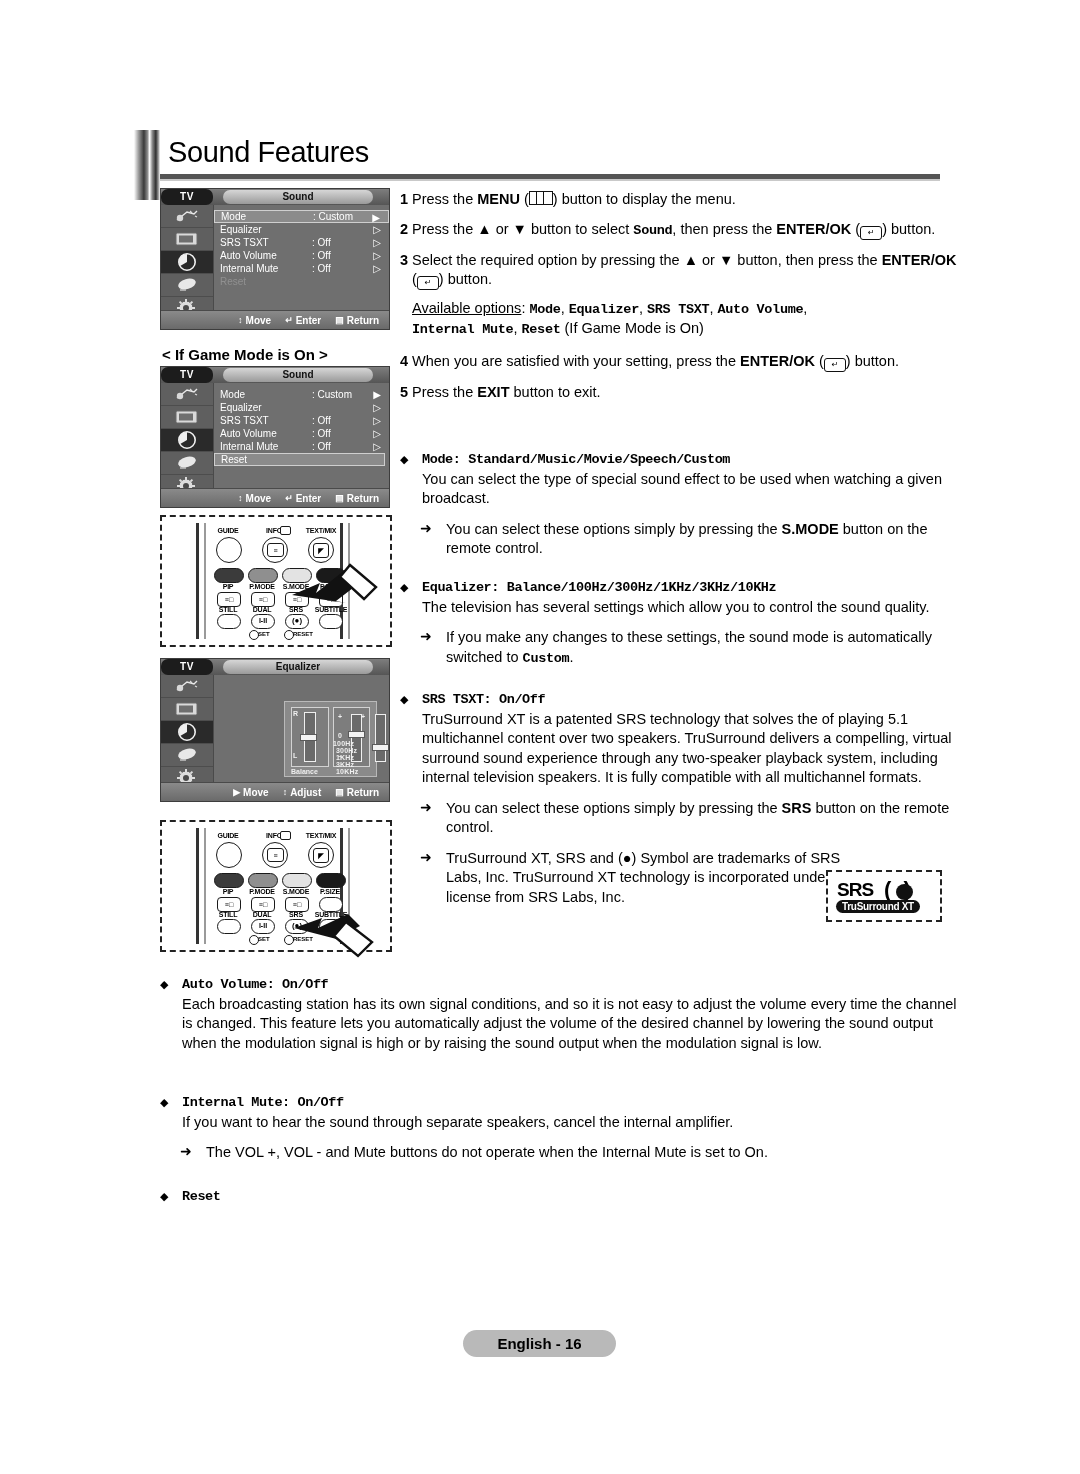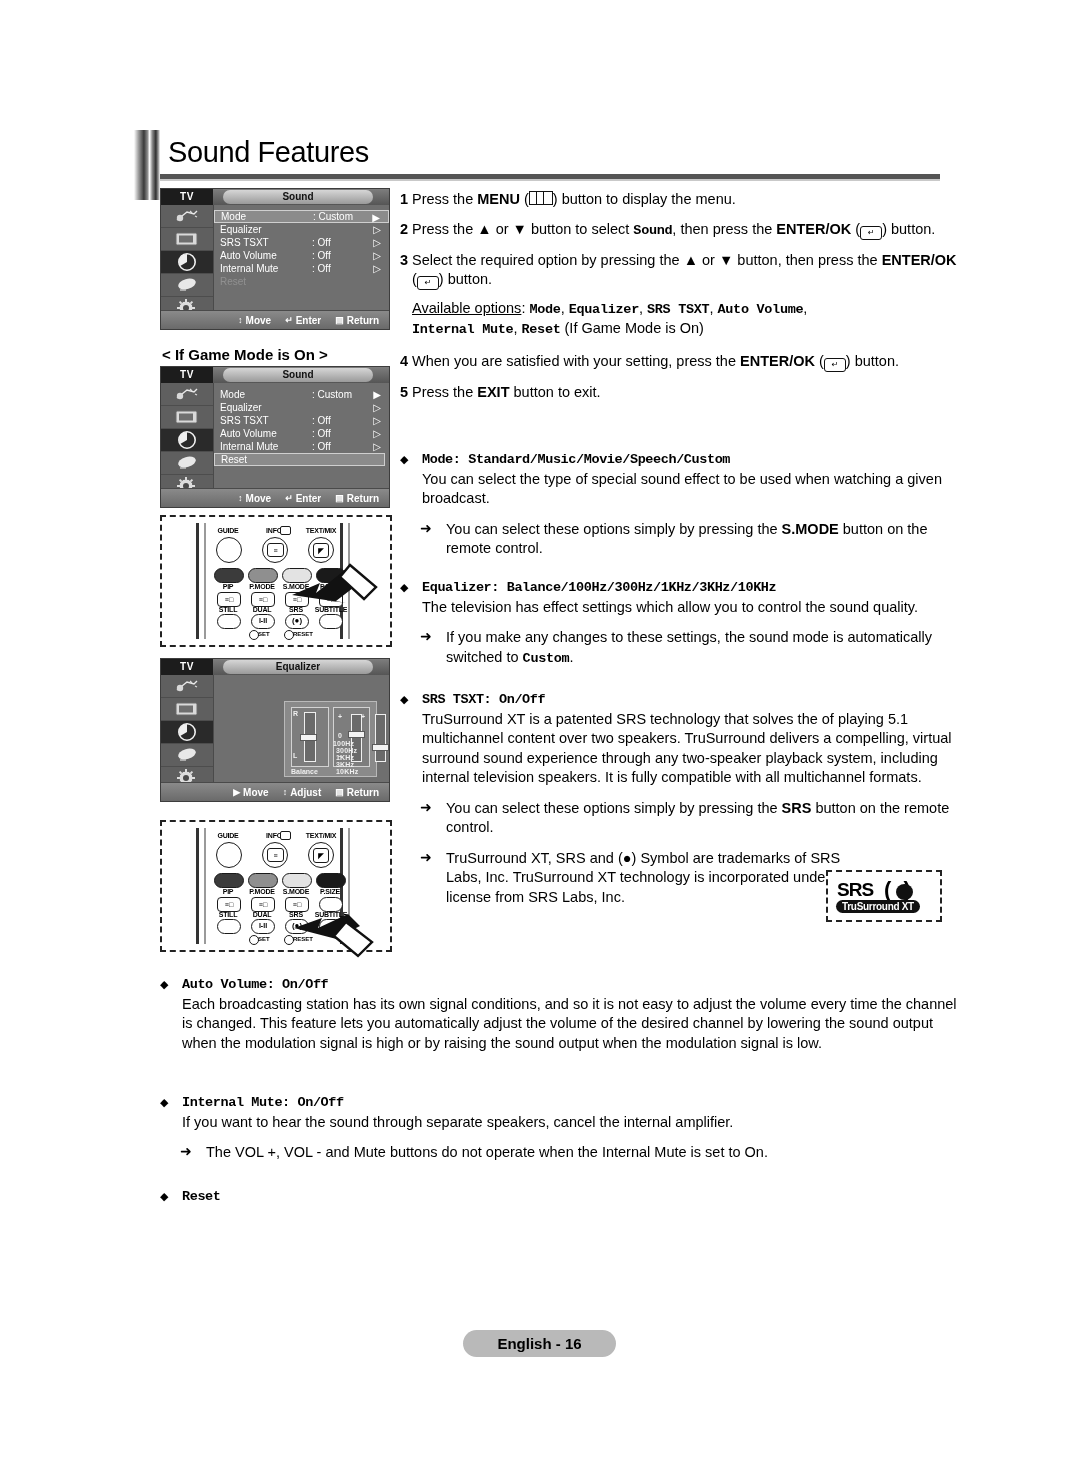--- a/index.html
+++ b/index.html
@@ -37,21 +37,21 @@
     color:#ffffff;
     overflow:hidden;
   }
   .osd-top{
     position:absolute;left:0;top:0;right:0;height:16px;
     background:linear-gradient(to bottom,#7d7d7d,#555);
   }
   .osd-tv{
     position:absolute;left:0;top:0;width:52px;height:16px;
     background:#1c1c1c;color:#fff;font-size:10px;font-weight:bold;
-    text-align:center;line-height:16px;letter-spacing:.5px;
+    text-align:center;line-height:16px;letter-spacing:.5px;border-radius:7px;
   }
   .osd-title{
     position:absolute;left:62px;top:1px;width:150px;height:14px;
     background:linear-gradient(to bottom,#d6d6d6,#9a9a9a);
     border-radius:7px;
     color:#111;font-size:10px;font-weight:bold;text-align:center;line-height:14px;
   }
   .osd-side{
     position:absolute;left:0;top:16px;width:52px;bottom:18px;
     background:#5f5f5f;border-right:1px solid #4a4a4a;
@@ -593,21 +593,21 @@
     <div class="bullet">
       <div class="bhead"><span>Mode: Standard/Music/Movie/Speech/Custom</span></div>
       <div>You can select the type of special sound effect to be used when watching a given broadcast.</div>
     </div>
     <div class="note">You can select these options simply by pressing the <b>S.MODE</b> button on the remote control.</div>
   </div>
 
   <div class="sec" style="left:400px;top:578px;">
     <div class="bullet">
       <div class="bhead"><span>Equalizer: Balance/100Hz/300Hz/1KHz/3KHz/10KHz</span></div>
-      <div>The television has effect settings which allow you to control the sound quality.</div>
+      <div>The television has several settings which allow you to control the sound quality.</div>
     </div>
     <div class="note">If you make any changes to these settings, the sound mode is automatically switched to <span class="mono">Custom</span>.</div>
   </div>
 
   <div class="sec" style="left:400px;top:690px;">
     <div class="bullet">
       <div class="bhead"><span>SRS TSXT: On/Off</span></div>
       <div>TruSurround XT is a patented SRS technology that solves the of playing 5.1 multichannel content over two speakers. TruSurround delivers a compelling, virtual surround sound experience through any two-speaker playback system, including internal television speakers. It is fully compatible with all multichannel formats.</div>
     </div>
     <div class="note">You can select these options simply by pressing the <b>SRS</b> button on the remote control.</div>

